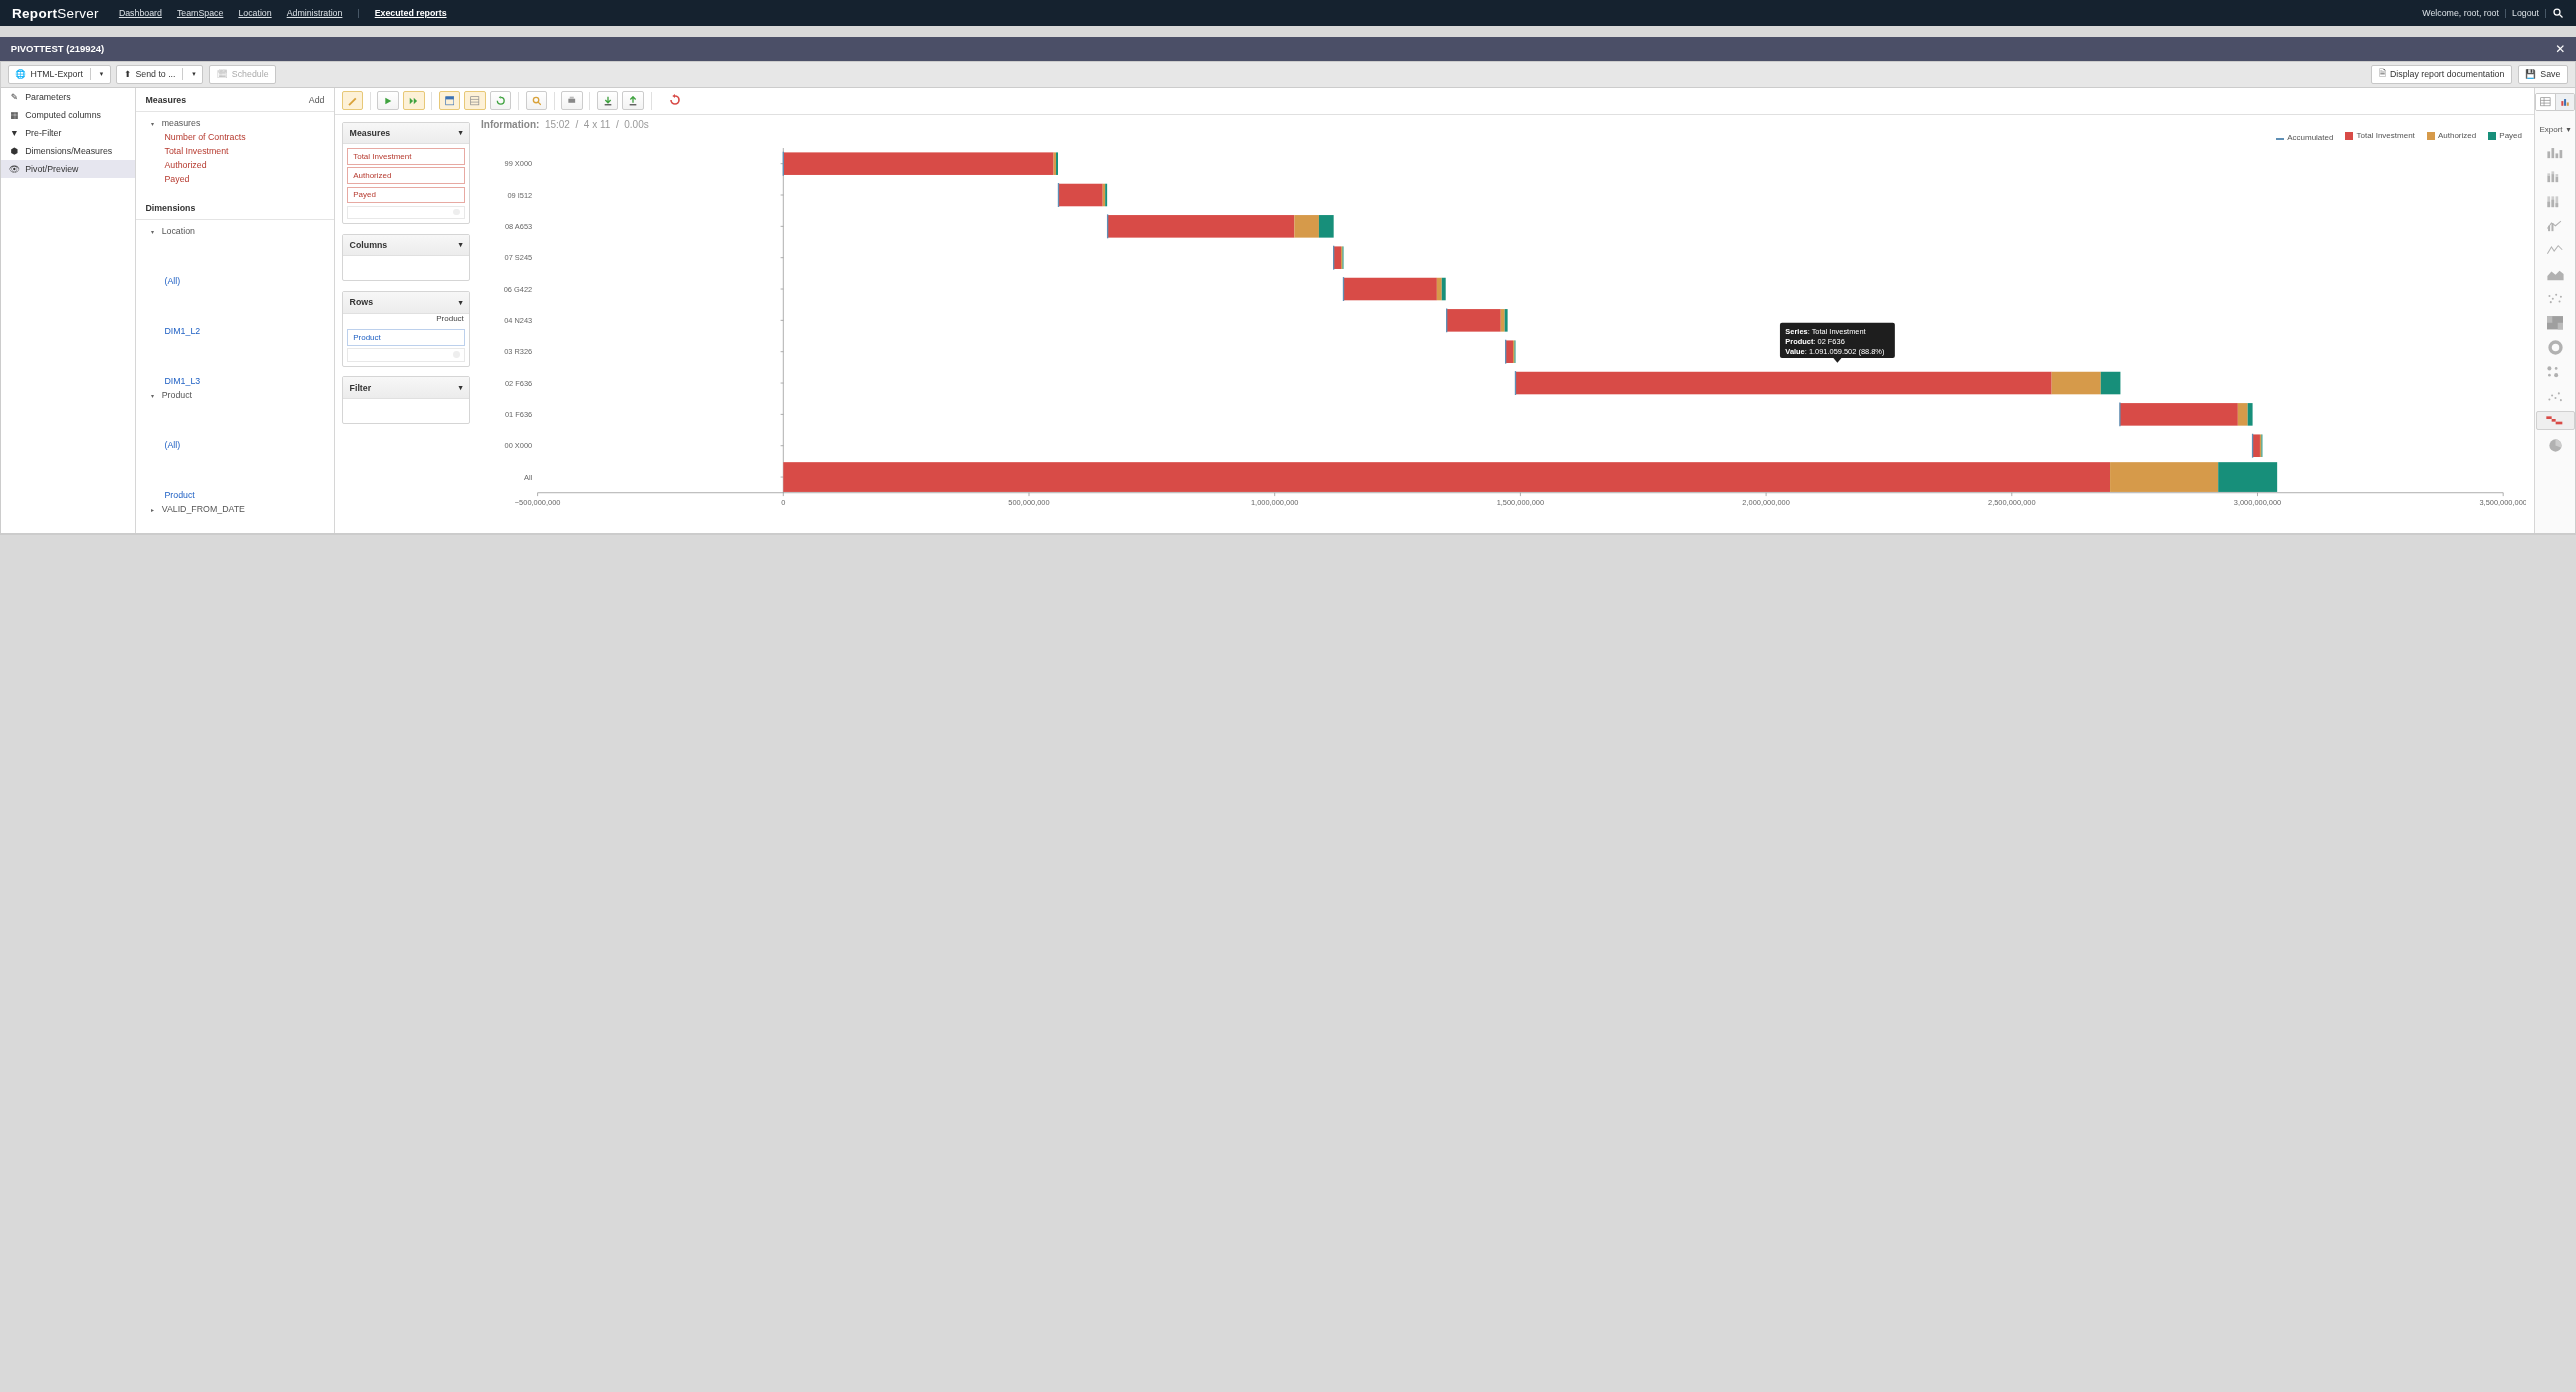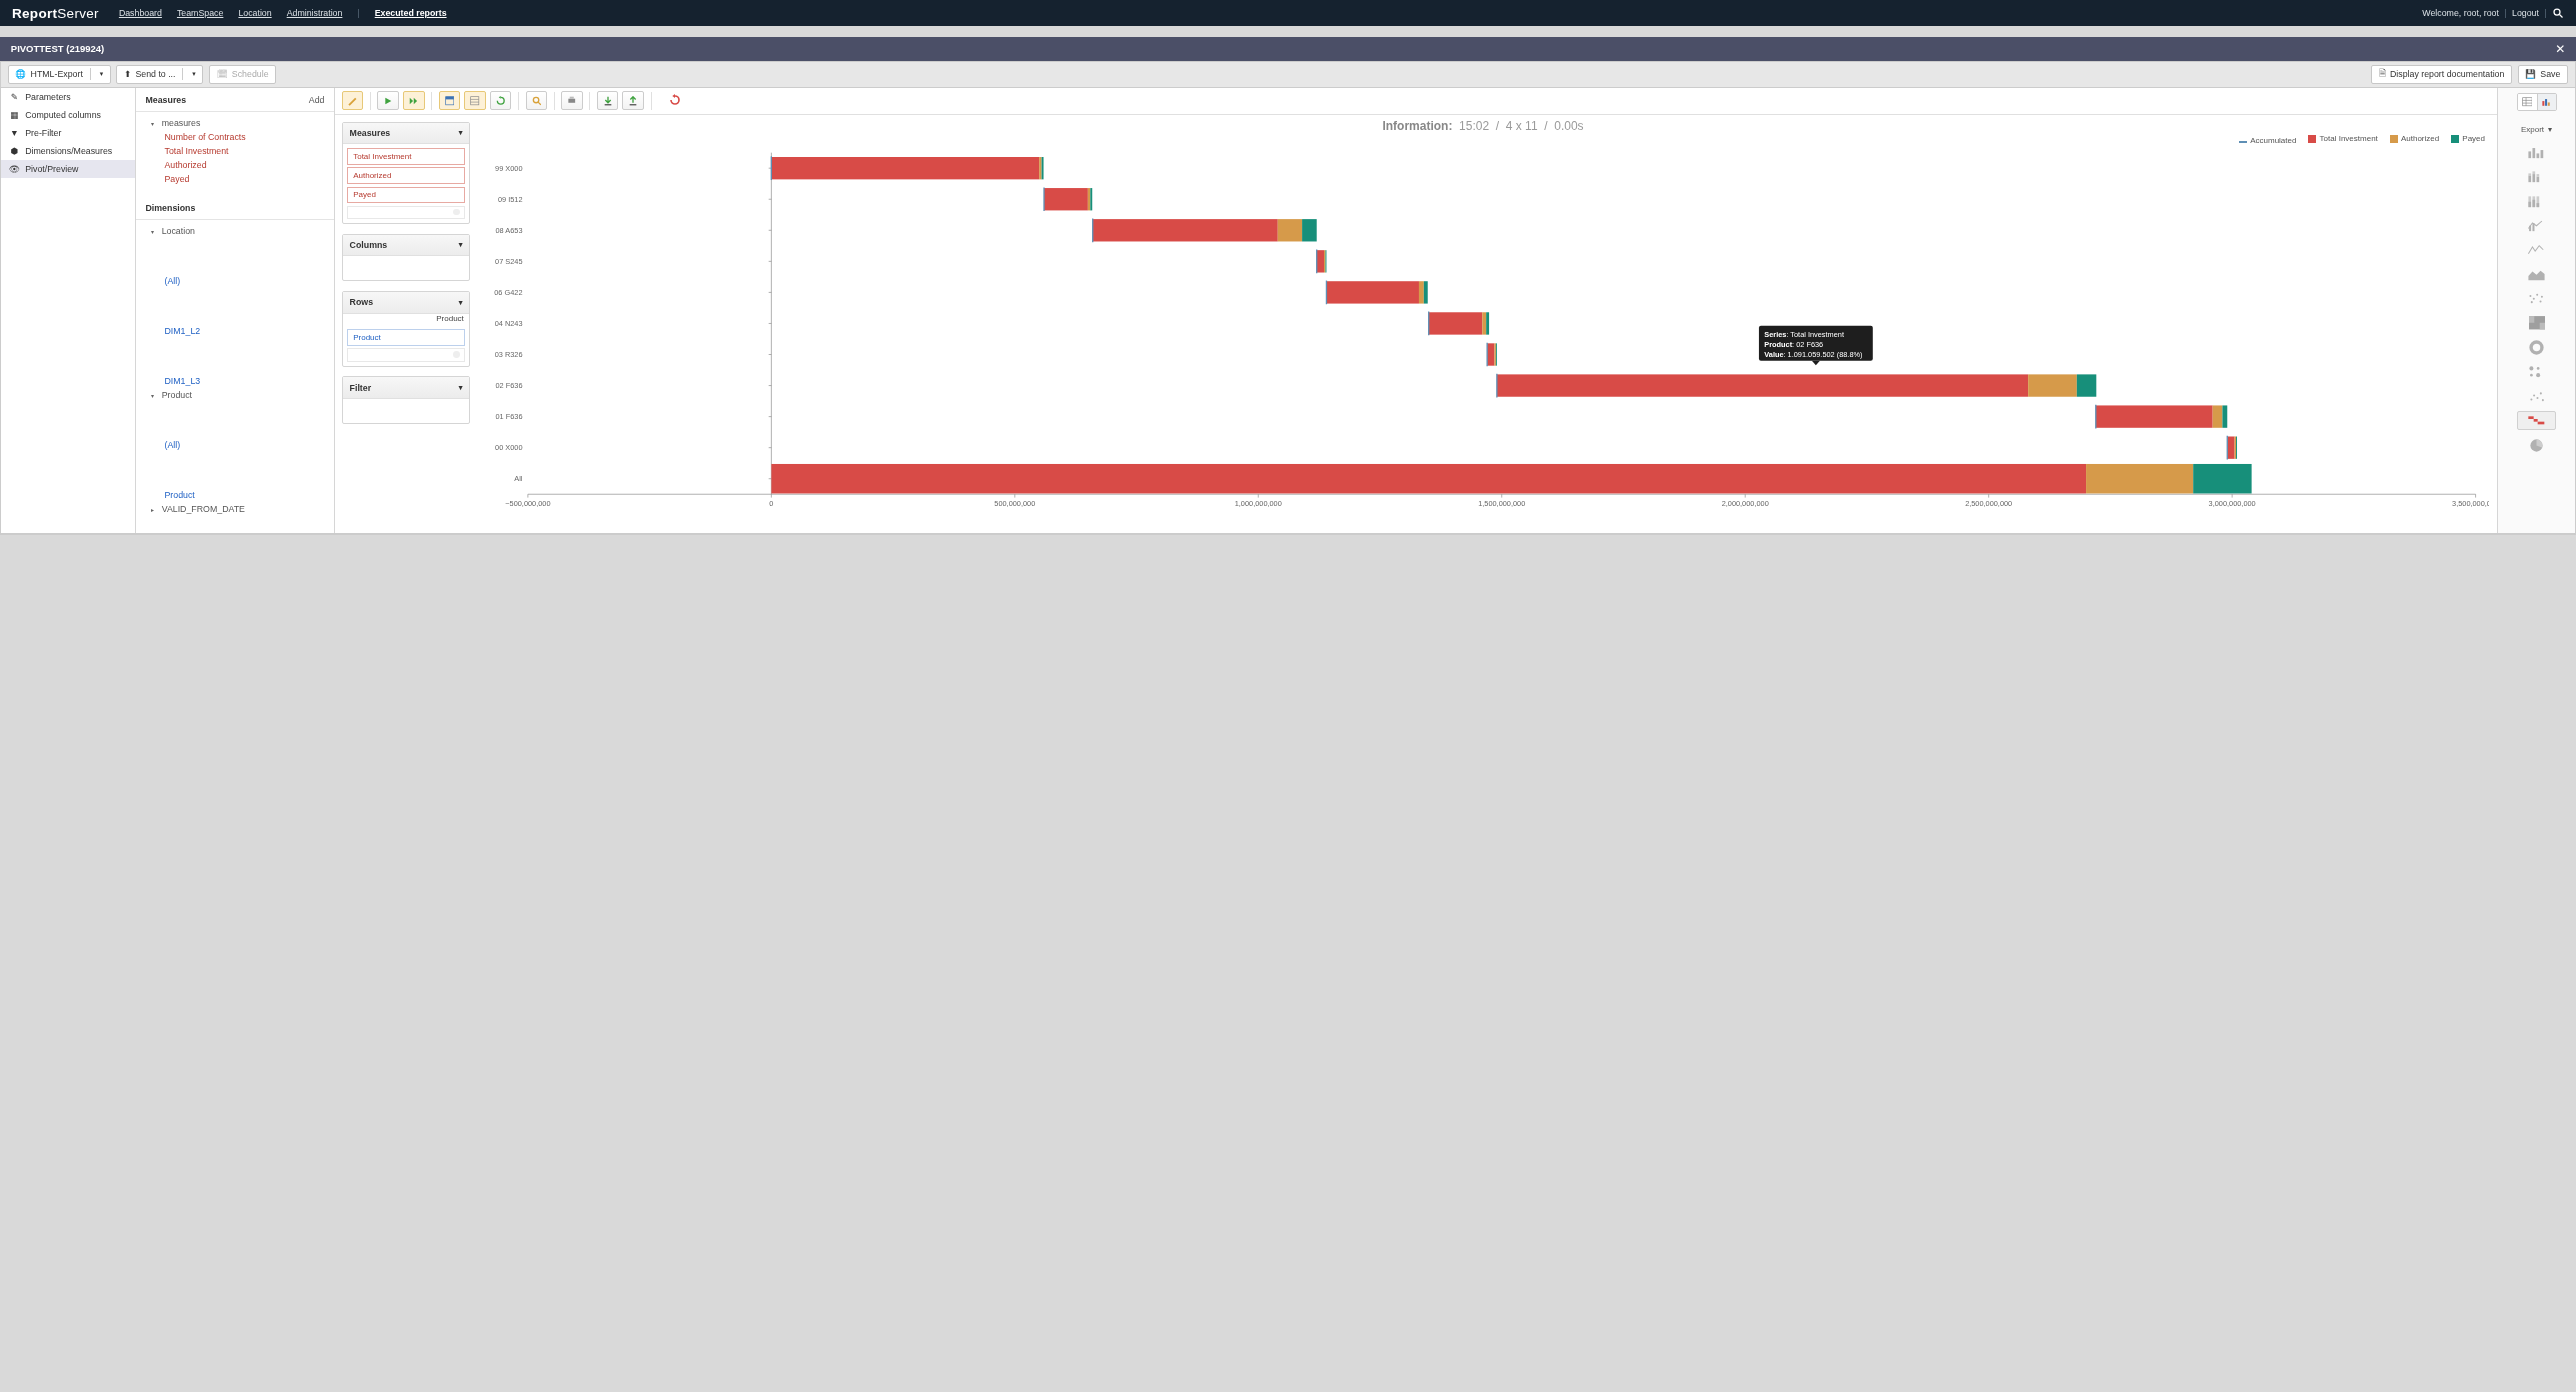--- a/index.html
+++ b/index.html
@@ -66,29 +66,29 @@
   .zone-head .caret { margin-left:auto; font-size:7.4px; }
   .zone-body { padding:4px; min-height:24px; }
   .chip { border:0.7px solid #e7a9a2; background:#fff; padding:2.7px 5.4px; margin-bottom:2.7px; color:#b63a2f; font-size:8px; }
   .chip.blue { border-color:#bcd0ec; color:#2061c4; }
   .chip-slot { border:0.7px solid #e8e8e8; height:13.5px; margin-top:2.7px; position:relative; }
   .chip-slot .dot { position:absolute; right:4px; top:2px; width:6.8px; height:6.8px; border-radius:50%; background:#eee; }
   .zone-sub { text-align:right; padding:0 5.4px 2.7px 0; color:#444; font-size:8px; }
 
   
   .chartwrap { flex:1; position:relative; padding:4px 8px 0 4px; }
-  .info-line { text-align:center; color:#9a9a9a; font-size:12px; padding:0 4px 1.4px 0;}
+  .info-line { text-align:left; color:#9a9a9a; font-size:10px; padding:0 4px 1.4px 0;}
   .info-line b { color:#888; font-weight:600; }
   .legend { text-align:right; font-size:8px; color:#555; padding:0 4px 6.8px 0;}
   .leg-item { display:inline-flex; align-items:center; gap:3.4px; margin-left:9.5px;}
   .leg-sw { width:8px; height:8px; display:inline-block;}
   svg.chart { width:100%; height:365px; }
 
   
-  .rightrail { width:78px; border-left:0.7px solid #d6d6d6; background:#fafafa; display:flex; flex-direction:column; align-items:center; padding-top:5.4px; gap:5.4px;}
+  .rightrail { width:41px; border-left:0.7px solid #d6d6d6; background:#fafafa; display:flex; flex-direction:column; align-items:center; padding-top:5.4px; gap:5.4px;}
   .view-toggle { display:flex; border:0.7px solid #ccc; border-radius:2px; overflow:hidden; margin-bottom:4px;}
   .view-toggle .vt { width:19px; height:16px; display:flex; align-items:center; justify-content:center; background:#fff;}
   .view-toggle .vt.active { background:#eef0f2; border-left:0.7px solid #ccc;}
   .export-lbl { font-size:8px; color:#555; display:flex; align-items:center; gap:4px; margin:4px 0;}
   .charttype { width:39px; height:19px; border:0.7px solid transparent; display:flex; align-items:center; justify-content:center; cursor:pointer; border-radius:2px;}
   .charttype svg { opacity:.55; }
   .charttype.active { background:#efefef; border-color:#d0d0d0;}
   .charttype.active svg { opacity:1; }
 
   .footer-gap { height:9.5px; background:#d9d9d9; border-top:0.7px solid #ccc;}

